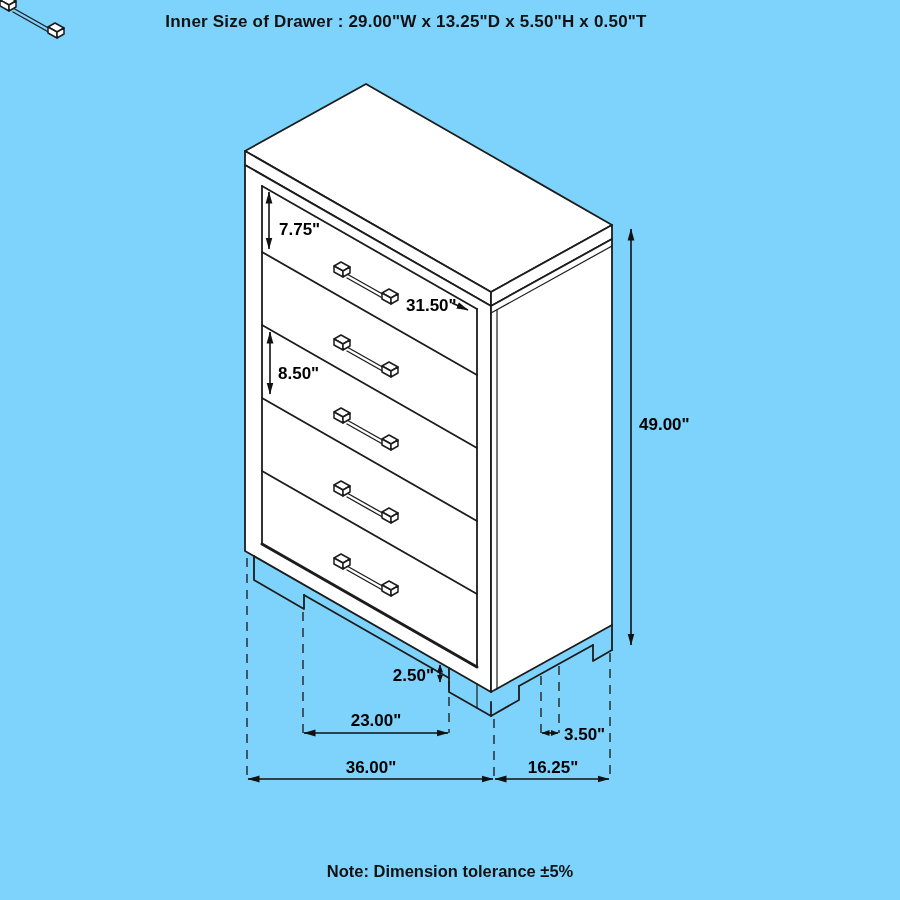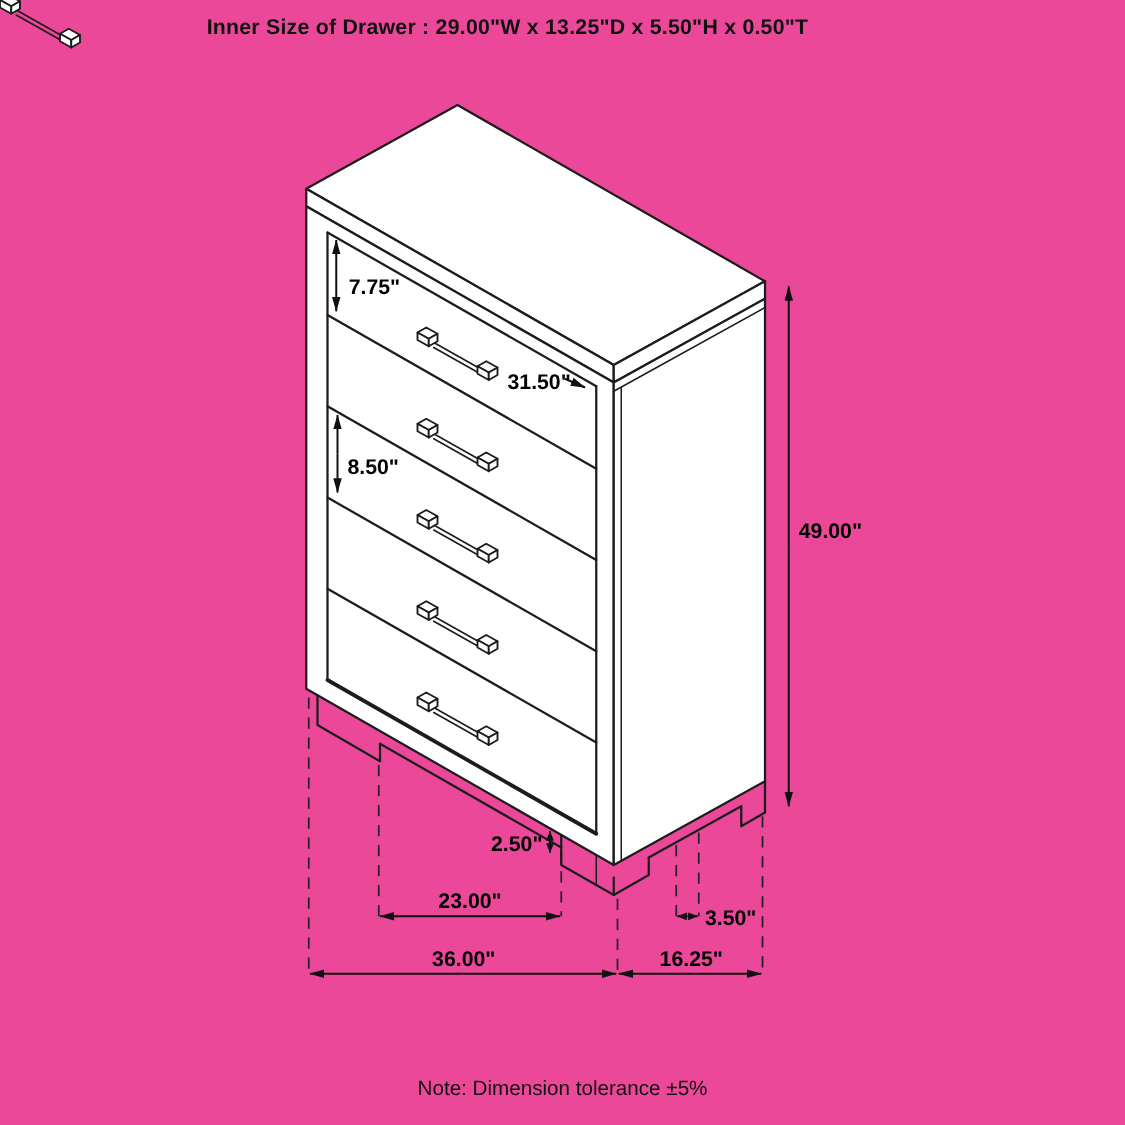--- a/index.html
+++ b/index.html
@@ -1,21 +1,21 @@
 <!DOCTYPE html>
 <html><head>
 <meta charset="utf-8">
 <style>
   html,body{margin:0;padding:0;background:#ffffff;}
-  .stage{position:relative;width:900px;height:900px;background:#ec4899;overflow:hidden;
+  .stage{position:relative;width:900px;height:900px;background:#7dd3fc;overflow:hidden;
          font-family:"Liberation Sans", sans-serif;}
   .title-bar{position:absolute;top:12px;left:0;width:812px;text-align:center;
              font-size:17px;font-weight:bold;color:#111;letter-spacing:0.2px;}
   .note-bar{position:absolute;top:862px;left:0;width:900px;text-align:center;
-            font-size:16.5px;font-weight:normal;color:#111;}
+            font-size:16.5px;font-weight:bold;color:#111;}
   svg{position:absolute;top:0;left:0;}
   .ol{fill:#ffffff;stroke:#1c1c1c;stroke-width:1.8;stroke-linejoin:round;}
   .ln{fill:none;stroke:#1c1c1c;stroke-width:1.8;stroke-linejoin:round;stroke-linecap:round;}
   .thick{stroke-width:3;}
   .thin{stroke-width:1.2;}
   .dash{fill:none;stroke:#222;stroke-width:1.4;stroke-dasharray:9 7;}
   .dim{fill:none;stroke:#111;stroke-width:1.6;}
   .dimtxt{fill:#000;font-family:"Liberation Sans",sans-serif;font-size:17px;font-weight:bold;}
   .hdl{fill:#ffffff;stroke:#1c1c1c;stroke-width:1.5;stroke-linejoin:round;}
   .hln{fill:none;stroke:#1c1c1c;stroke-width:1.3;stroke-linecap:round;}

